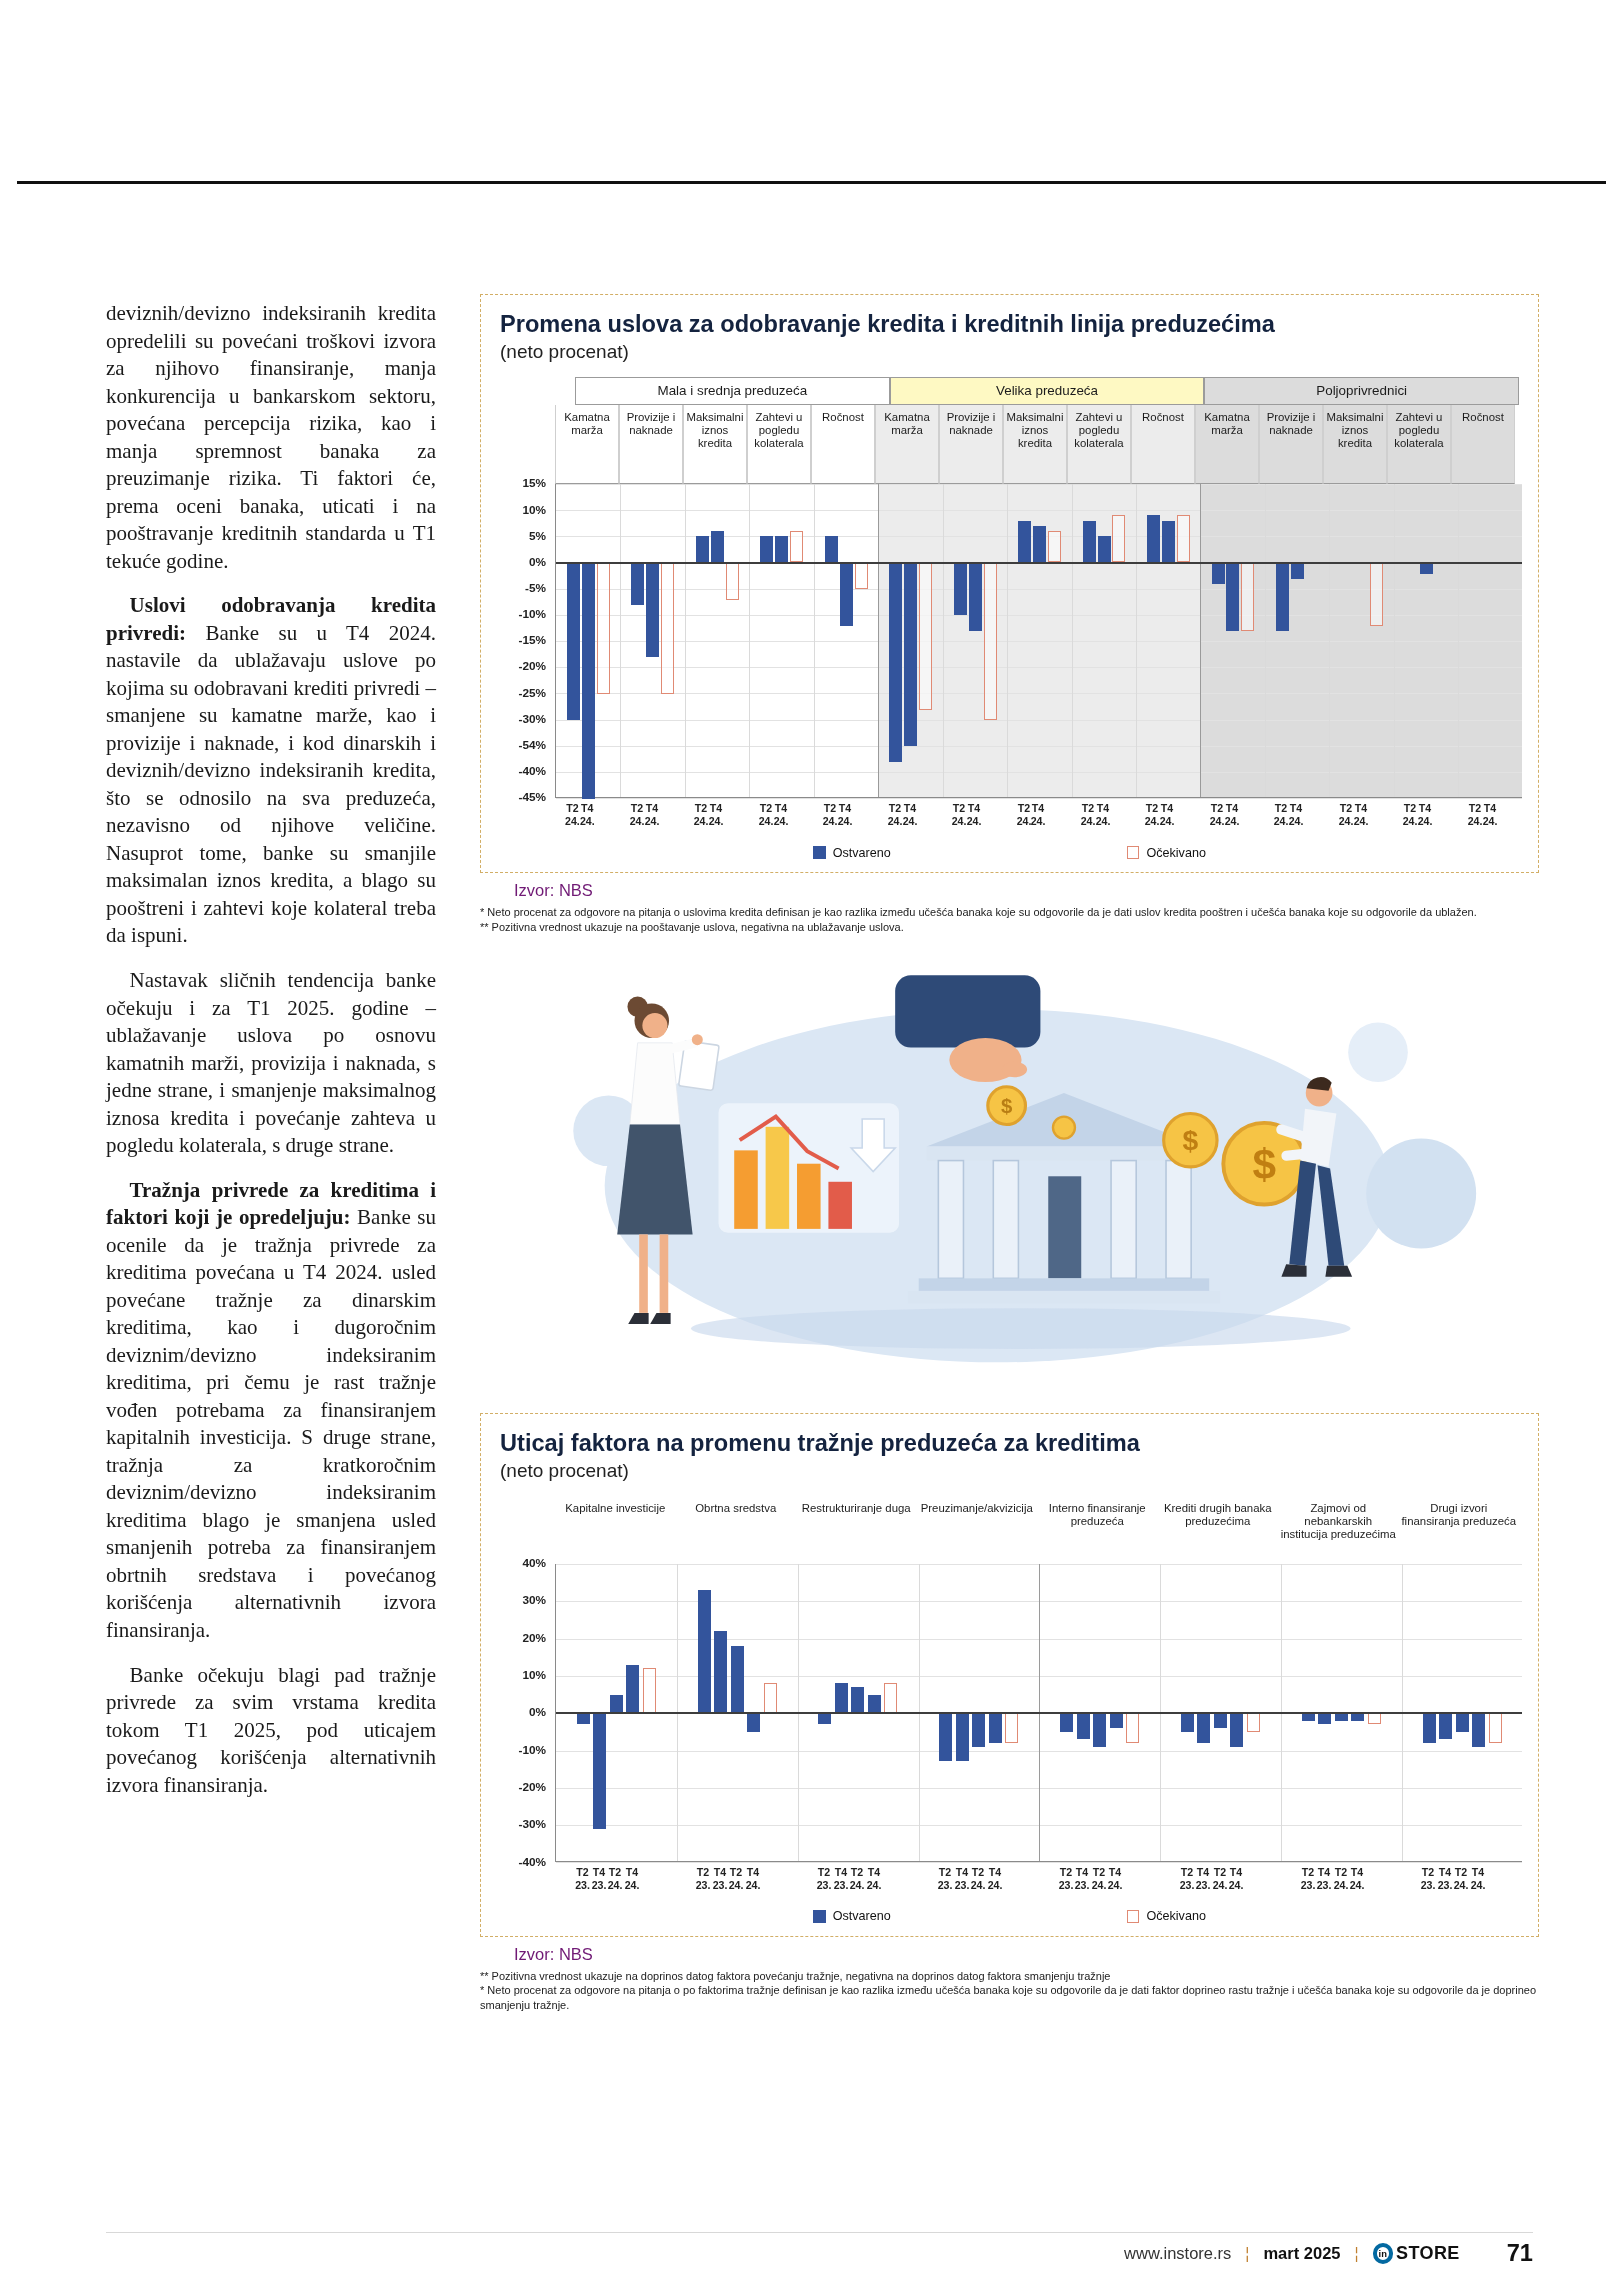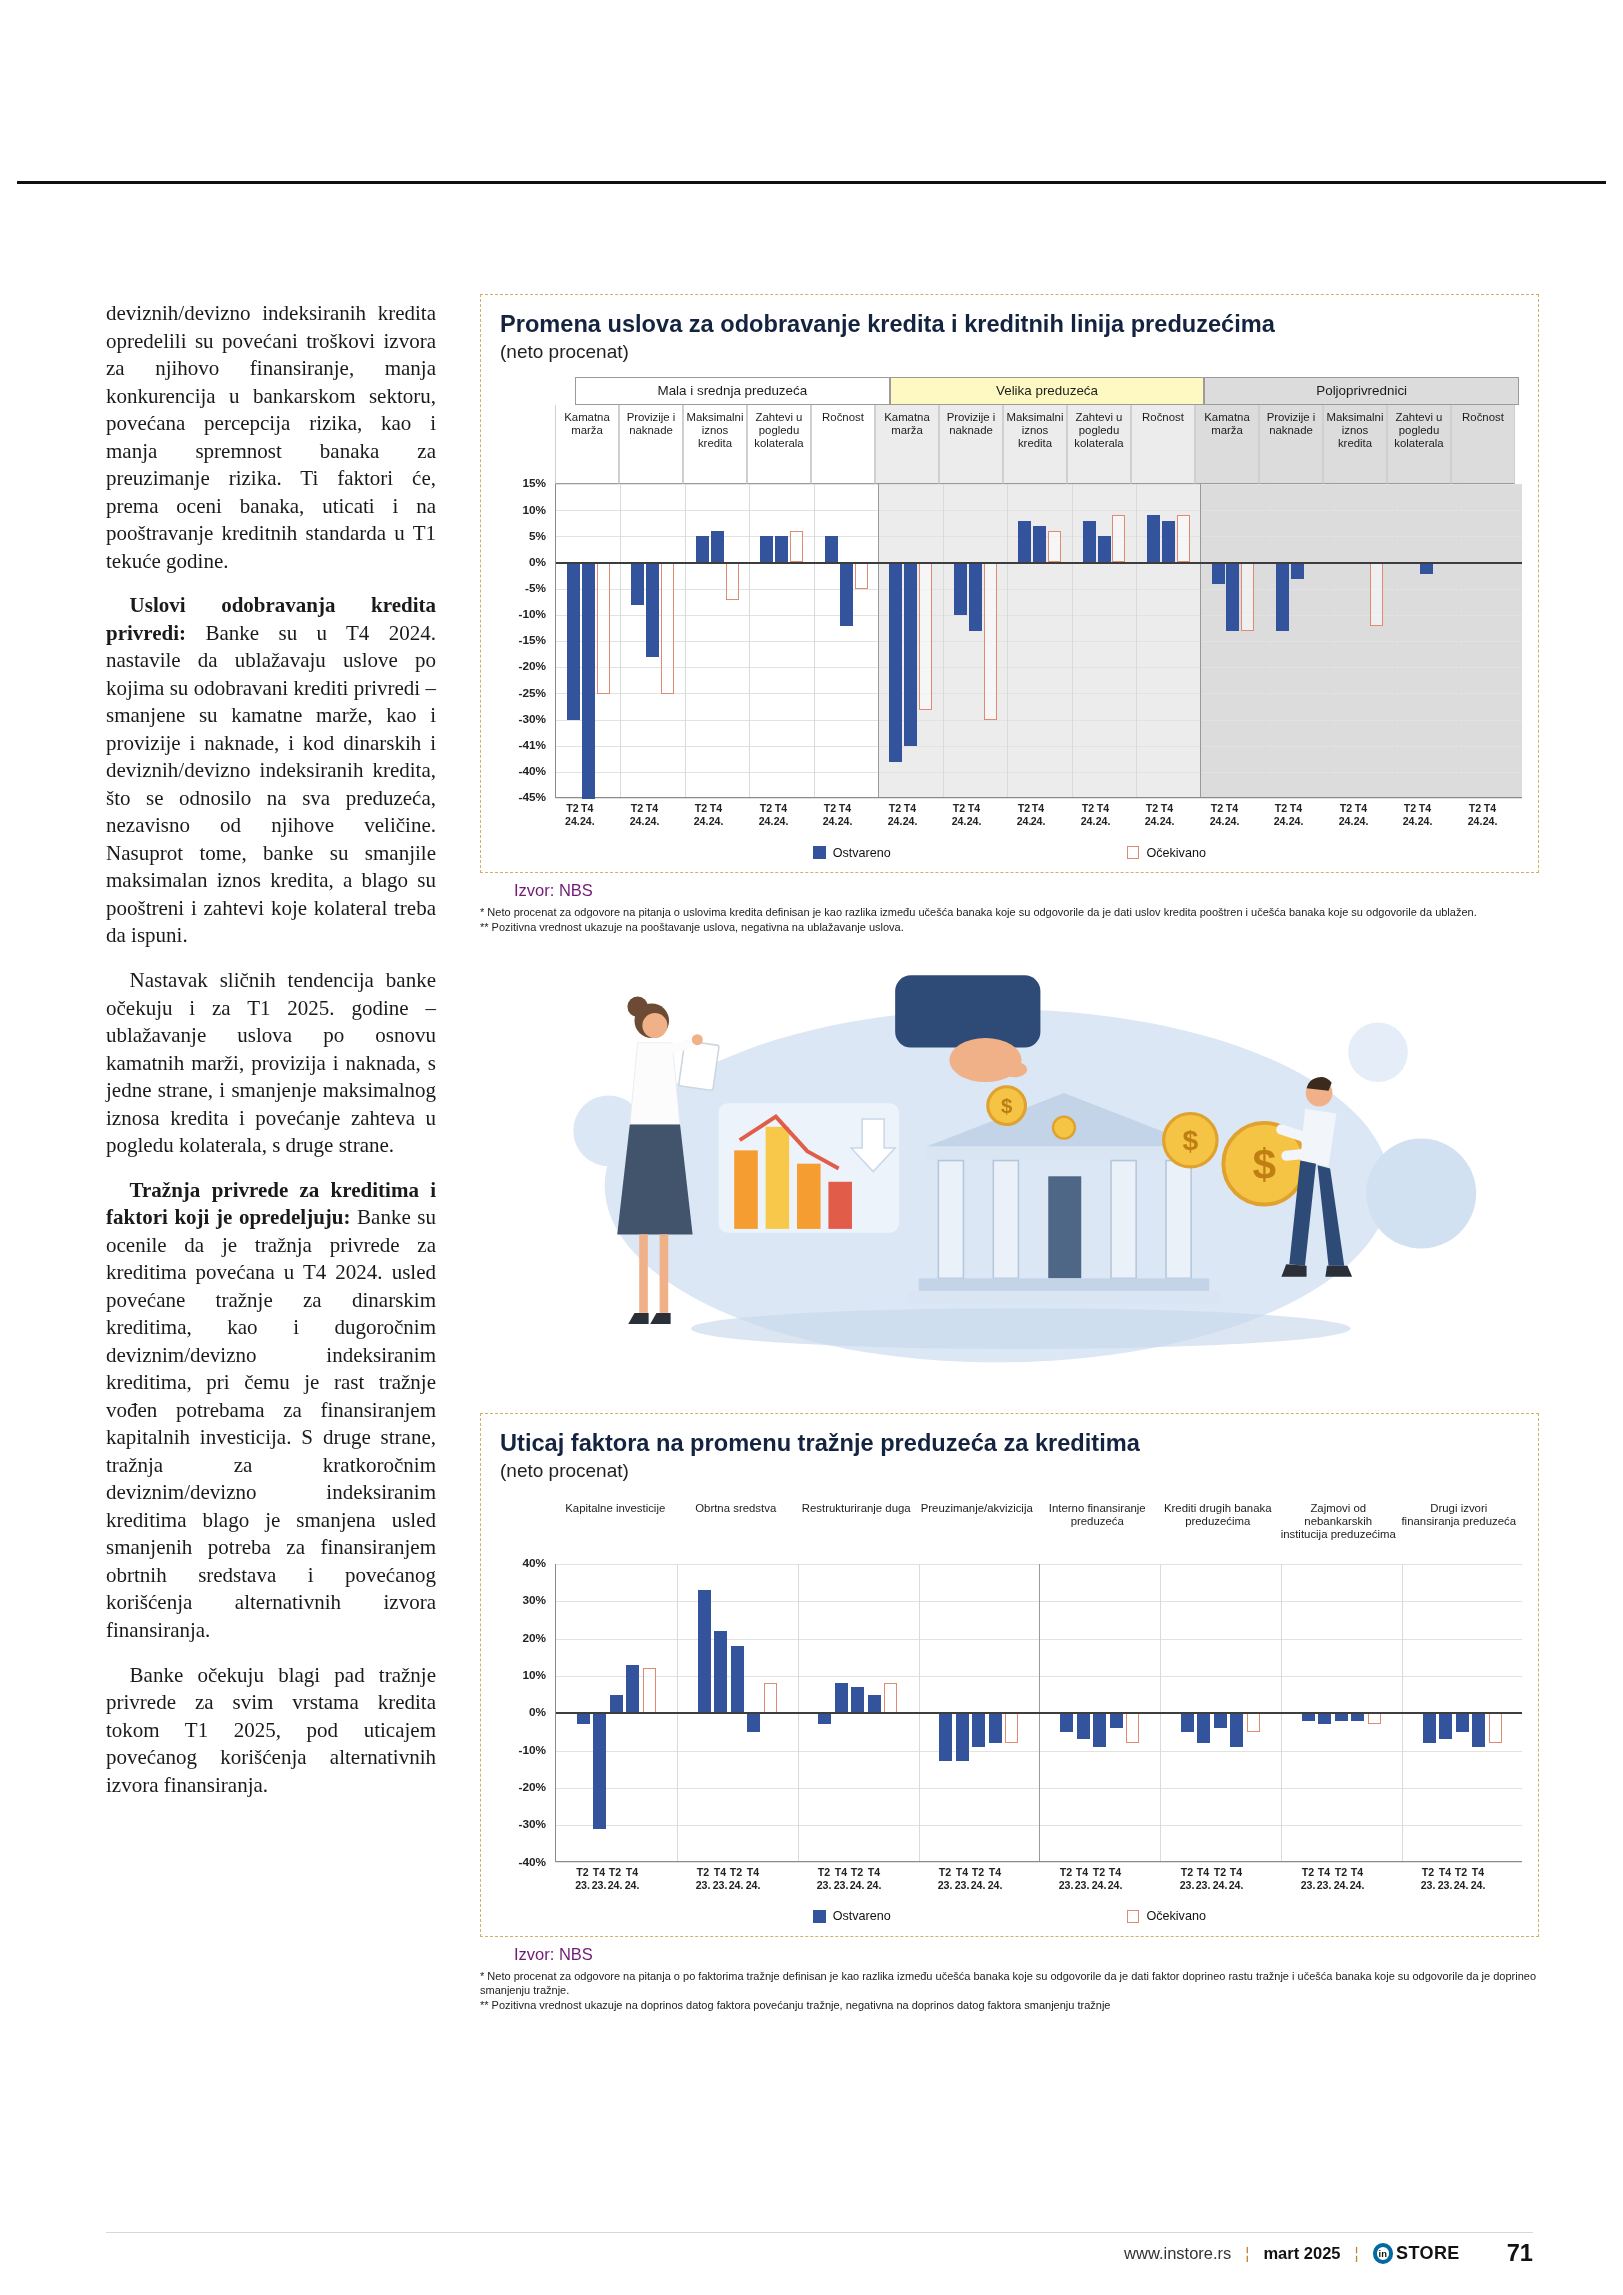--- a/index.html
+++ b/index.html
@@ -259,21 +259,21 @@
             <div class="ch-ylab" style="top: -7.9px; width: 46px;">15%</div>
             <div class="ch-ylab" style="top: 18.3px; width: 46px;">10%</div>
             <div class="ch-ylab" style="top: 45px; width: 46px;">5%</div>
             <div class="ch-ylab" style="top: 71px; width: 46px;">0%</div>
             <div class="ch-ylab" style="top: 97px; width: 46px;">-5%</div>
             <div class="ch-ylab" style="top: 123px; width: 46px;">-10%</div>
             <div class="ch-ylab" style="top: 149px; width: 46px;">-15%</div>
             <div class="ch-ylab" style="top: 175px; width: 46px;">-20%</div>
             <div class="ch-ylab" style="top: 202px; width: 46px;">-25%</div>
             <div class="ch-ylab" style="top: 228px; width: 46px;">-30%</div>
-            <div class="ch-ylab" style="top: 254px; width: 46px;">-41%</div>
+            <div class="ch-ylab" style="top: 254px; width: 46px;">-54%</div>
             <div class="ch-ylab" style="top: 280px; width: 46px;">-40%</div>
             <div class="ch-ylab" style="top: 306px; width: 46px;">-45%</div>
           </div>
           <div class="ch-xrow" style="margin-left: 55px; width: 967px;">
             <div class="ch-xlab" style="left: 2.4px;">T2<br>24.</div>
             <div class="ch-xlab" style="left: 17.3px;">T4<br>24.</div>
             <div class="ch-xlab" style="left: 67px;">T2<br>24.</div>
             <div class="ch-xlab" style="left: 82px;">T4<br>24.</div>
             <div class="ch-xlab" style="left: 131px;">T2<br>24.</div>
             <div class="ch-xlab" style="left: 146px;">T4<br>24.</div>
@@ -520,22 +520,22 @@
             <span>Ostvareno</span>
           </span>
         <span class="leg">
             <span class="sw sw-o"></span>
             <span>Očekivano</span>
           </span>
       </div>
     </section>
     <div class="notes">
       <div class="src">Izvor: NBS</div>
+      <div class="fn">** Pozitivna vrednost ukazuje na doprinos datog faktora povećanju tražnje, negativna na doprinos datog faktora smanjenju tražnje</div>
       <div class="fn">*  Neto procenat za odgovore na pitanja o po faktorima tražnje definisan je kao razlika između učešća banaka koje su odgovorile da je dati faktor doprineo rastu tražnje i učešća banaka koje su odgovorile da je doprineo smanjenju tražnje.</div>
-      <div class="fn">** Pozitivna vrednost ukazuje na doprinos datog faktora povećanju tražnje, negativna na doprinos datog faktora smanjenju tražnje</div>
     </div>
   </div>
 
   <div class="footer-rule"></div>
   <div class="footer">
     <span>www.instore.rs</span>
     <span class="sep">¦</span>
     <span class="issue">mart 2025</span>
     <span class="sep">¦</span>
     <span class="logo">

